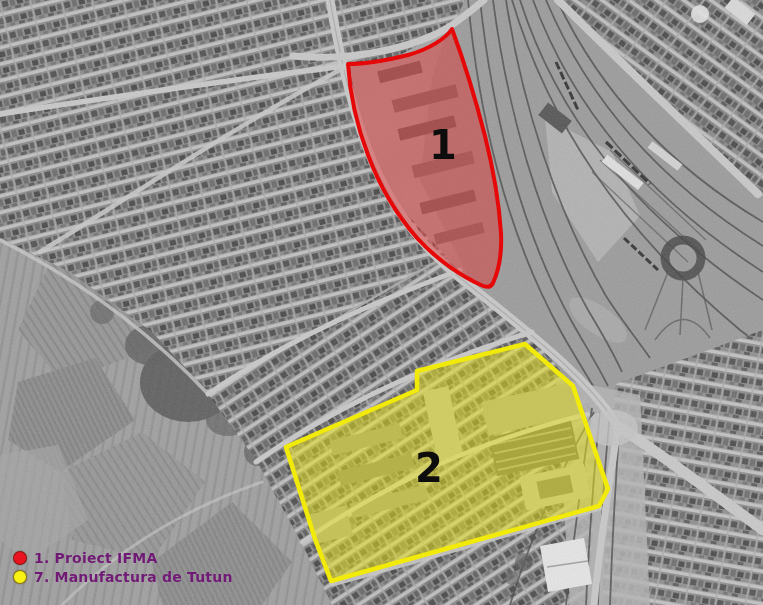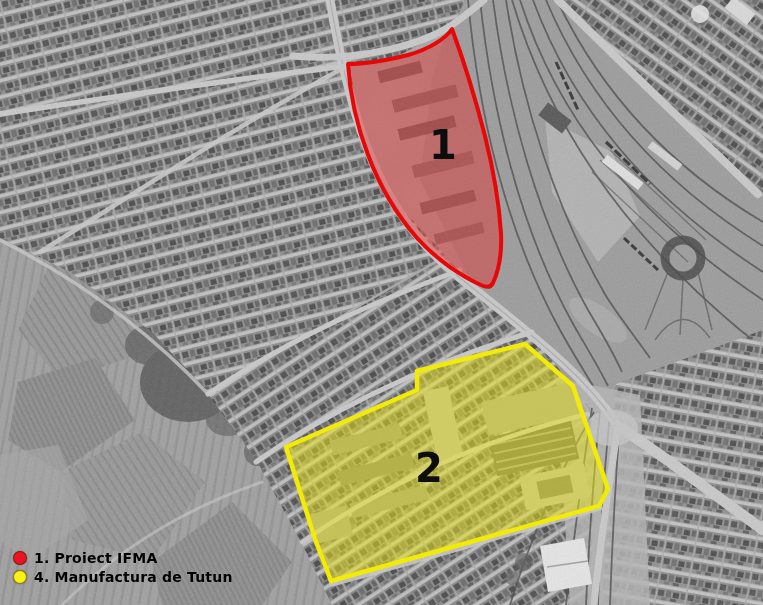--- a/index.html
+++ b/index.html
@@ -7,21 +7,21 @@
          font-family:"DejaVu Sans","Liberation Sans",sans-serif;background:#a6a6a6;}
   .stage svg{position:absolute;left:0;top:0;display:block;}
   .region-num{position:absolute;transform:translate(-50%,-50%);
               font-size:40px;font-weight:bold;color:#0d0d0d;line-height:1;}
   #num1{left:443px;top:145px;}
   #num2{left:429px;top:468px;}
   .legend{position:absolute;left:13px;top:548px;}
   .legend-row{display:flex;align-items:center;gap:7px;height:19px;}
   .legend-dot{width:12px;height:12px;border-radius:50%;flex:0 0 auto;
               border:1px solid rgba(60,25,5,.55);box-shadow:0 0 2px rgba(0,0,0,.35);}
-  .legend-label{font-size:14px;font-weight:bold;color:#000000;white-space:nowrap;
+  .legend-label{font-size:14px;font-weight:bold;color:#701a75;white-space:nowrap;
                 letter-spacing:.2px;text-shadow:0 0 2px rgba(190,190,190,.3);}
 </style>
 </head>
 <body>
 
 <div class="stage">
 
 <svg width="763" height="605" viewBox="0 0 763 605">
   <defs>
     <filter id="grain" x="0" y="0" width="100%" height="100%">
@@ -239,17 +239,17 @@
 <div class="region-num" id="num1">1</div>
 <div class="region-num" id="num2">2</div>
 
 <div class="legend">
   <div class="legend-row">
     <span class="legend-dot" style="background-color: rgb(234, 20, 32);"></span>
     <span class="legend-label">1. Proiect IFMA</span>
   </div>
   <div class="legend-row">
     <span class="legend-dot" style="background-color: rgb(248, 242, 21);"></span>
-    <span class="legend-label">4. Manufactura de Tutun</span>
+    <span class="legend-label">7. Manufactura de Tutun</span>
   </div>
 </div>
 
 </div>
 
 </body></html>

